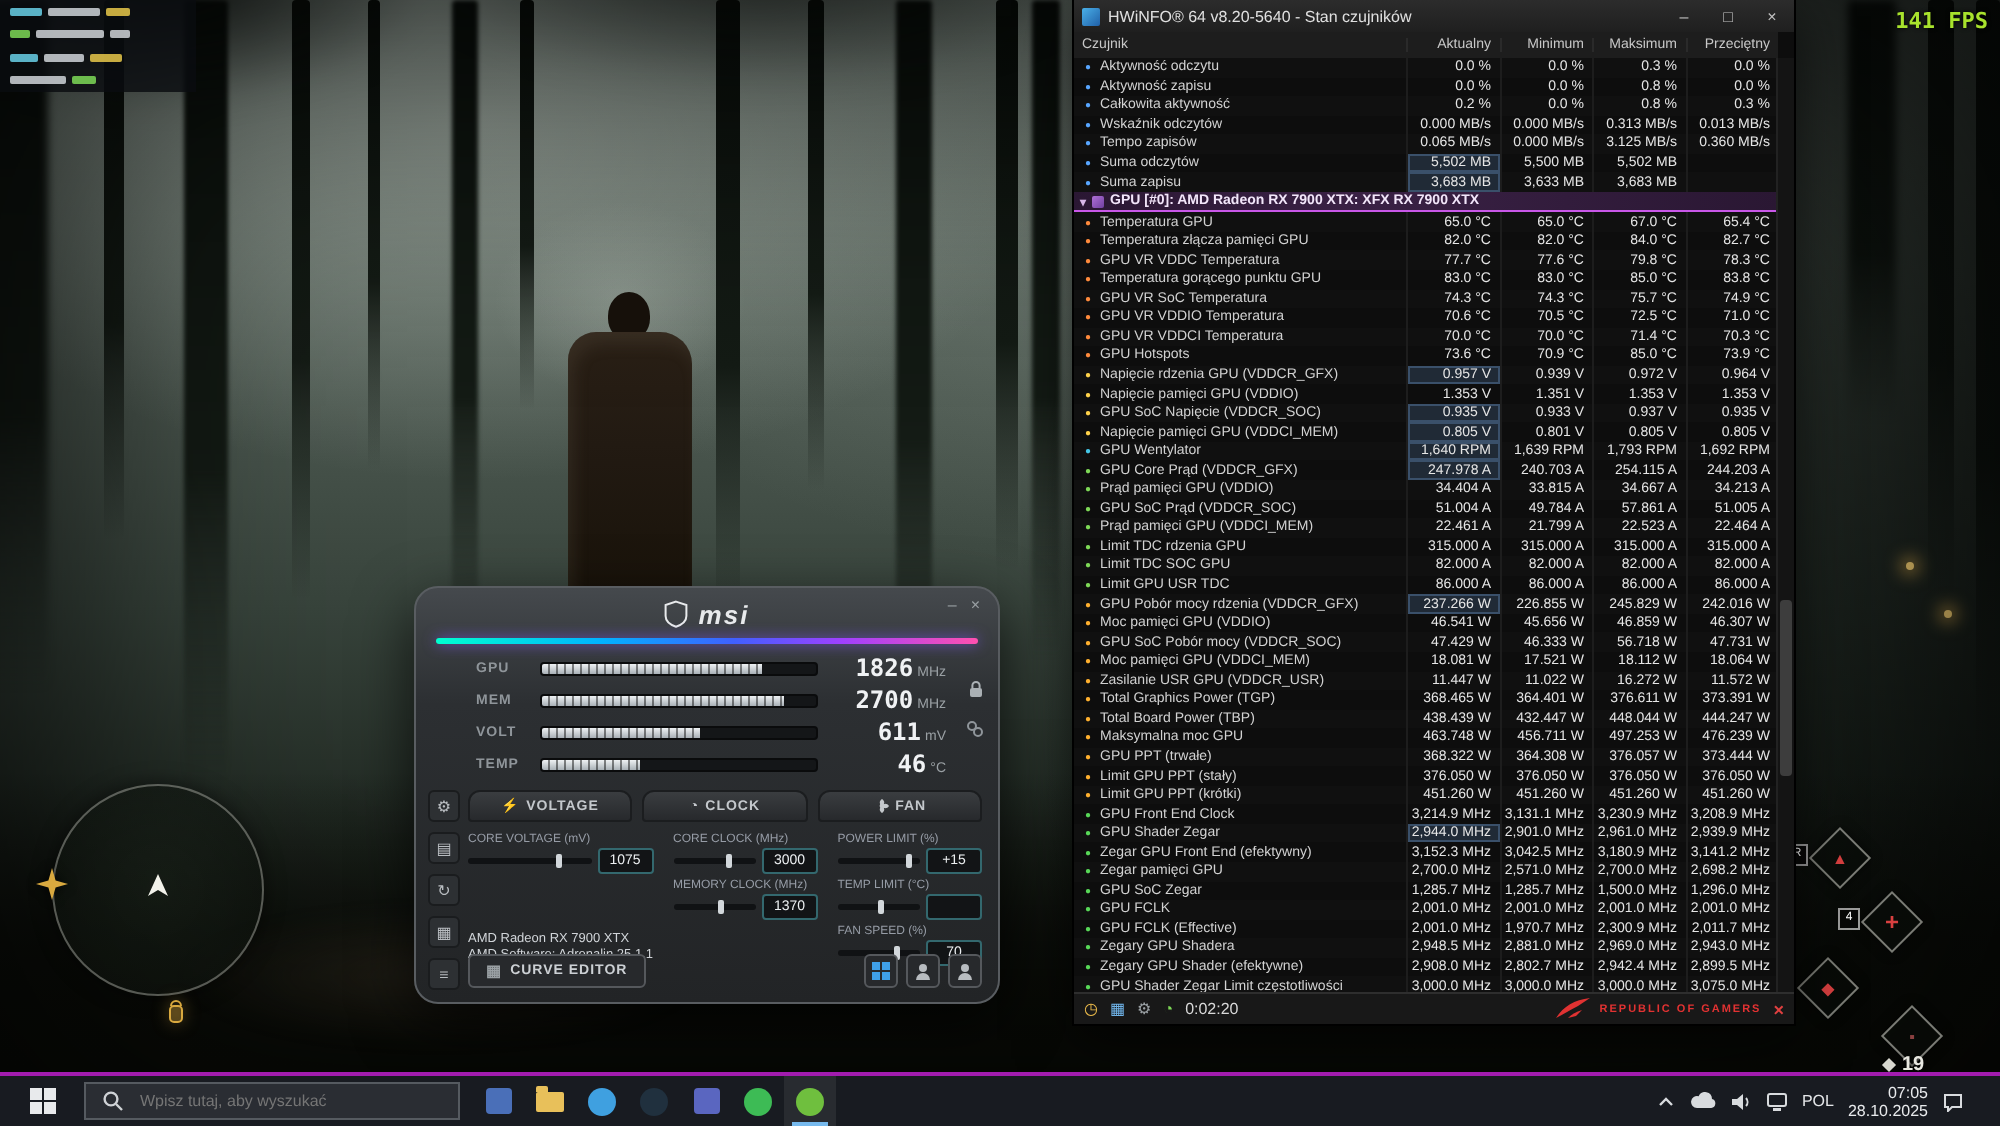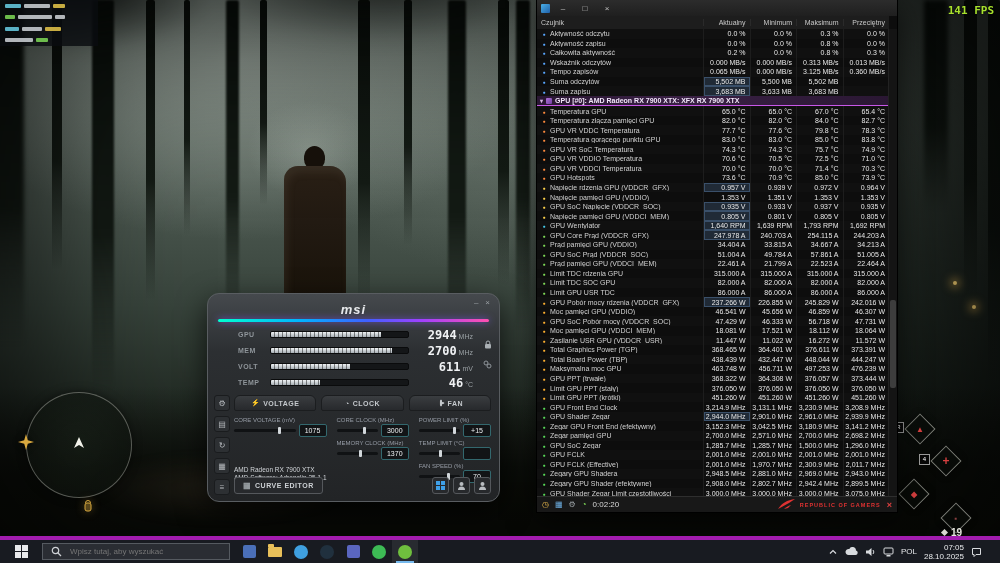--- a/index.html
+++ b/index.html
@@ -58,21 +58,21 @@
     color:#fff;font-size:6px;line-height:9px;text-align:center;z-index:2;}
   .hud-count{position:absolute;left:942px;top:527px;z-index:4;color:#e8e8e0;font-size:10px;font-weight:bold;
     display:flex;gap:4px;align-items:center;text-shadow:0 1px 2px #000;}
   .hud-count i{width:5px;height:5px;background:#d8d8d0;transform:rotate(45deg);display:block;}
 
   
   .ab{position:absolute;left:207px;top:293px;width:293px;height:209px;z-index:6;border-radius:12px;
     background:linear-gradient(180deg,#45494d 0%,#2c2f32 28%,#222426 100%);border:1px solid #595d61;
     box-shadow:0 10px 30px rgba(0,0,0,.7);box-sizing:border-box;}
   .ab-winbtns{position:absolute;top:4px;right:9px;display:flex;gap:7px;color:#9aa0a4;font-size:8px;z-index:2;}
-  .ab-brand{position:absolute;top:4px;left:0;right:0;height:18px;display:flex;justify-content:center;align-items:center;gap:5px;flex-direction:column;}
+  .ab-brand{position:absolute;top:4px;left:0;right:0;height:18px;display:flex;justify-content:center;align-items:center;gap:5px;}
   .ab-brand b{font-style:italic;font-weight:bold;font-size:13px;color:#e8eaec;letter-spacing:1px;}
   .ab-rainbow{position:absolute;top:25px;left:10px;right:10px;height:3px;border-radius:2px;
     background:linear-gradient(90deg,#00ffd0,#00b4ff 30%,#4060ff 55%,#a040ff 75%,#ff50b0 100%);
     box-shadow:0 0 7px rgba(130,90,255,.8);}
   .ab-readouts{position:absolute;top:32px;left:30px;right:26px;}
   .ab-row{display:flex;align-items:center;height:16px;gap:6px;}
   .ab-lbl{width:26px;font-size:7px;font-weight:bold;color:#8f959a;letter-spacing:.5px;}
   .ab-bar{flex:1;height:5px;background:#141618;border:1px solid #0a0b0c;border-radius:2px;overflow:hidden;}
   .ab-bar i{display:block;height:100%;background:
     repeating-linear-gradient(90deg,transparent 0 3px,rgba(0,0,0,.45) 3px 4px),
@@ -144,21 +144,21 @@
     display:flex;align-items:center;padding:0 5px;gap:6px;box-sizing:border-box;}
   .sb-ico{font-size:8px;line-height:1;}
   .sb1::before{content:"◷";color:#e8b84a;} .sb2::before{content:"▦";color:#6fb3e8;}
   .sb3::before{content:"⚙";color:#9aa0a4;} .sb4::before{content:"◔";color:#7ed957;}
   .sb-time{font-size:8px;color:#d8d8d8;}
   .rog{display:flex;align-items:center;gap:4px;}
   .rog b{color:#e23232;font-size:5.5px;letter-spacing:1px;font-weight:bold;}
   .sb-close{color:#e04040;font-size:9px;font-weight:bold;}
 
   
-  .taskbar{position:absolute;left:0;top:536px;width:1000px;height:27px;background:#181b21;border-top:4px solid #a21caf;
+  .taskbar{position:absolute;left:0;top:536px;width:1000px;height:27px;background:#181b21;border-top:2px solid #a21caf;
     display:flex;align-items:stretch;z-index:20;box-sizing:border-box;}
   .tb-start{width:42px;display:flex;align-items:center;justify-content:center;}
   .tb-search{width:188px;margin:3px 0;background:#2a2d33;border:1px solid #555a60;display:flex;align-items:center;
     gap:6px;padding:0 8px;box-sizing:border-box;}
   .tb-search input{background:transparent;border:none;outline:none;color:#d2d5d9;font-size:8px;width:150px;
     font-family:"Liberation Sans",sans-serif;}
   .tb-apps{display:flex;align-items:stretch;margin-left:6px;}
   .tb-app{width:26px;display:flex;align-items:center;justify-content:center;position:relative;}
   .tb-app.active{background:rgba(255,255,255,.07);}
   .tb-app.active::after{content:"";position:absolute;bottom:0;left:4px;right:4px;height:2px;background:#76b9ed;}
@@ -283,21 +283,21 @@
       <b>msi</b>
     </div>
     <div class="ab-rainbow"></div>
 
     <div class="ab-readouts">
       <div class="ab-row">
         <span class="ab-lbl">GPU</span>
         <div class="ab-bar">
             <i style="width: 80%;"></i>
           </div>
-        <span class="ab-val"><b>2944</b><em>MHz</em></span>
+        <span class="ab-val"><b>1826</b><em>MHz</em></span>
       </div>
       <div class="ab-row">
         <span class="ab-lbl">MEM</span>
         <div class="ab-bar">
             <i style="width: 88%;"></i>
           </div>
         <span class="ab-val"><b>2700</b><em>MHz</em></span>
       </div>
       <div class="ab-row">
         <span class="ab-lbl">VOLT</span>
@@ -444,20 +444,21 @@
             <circle cx="4.5" cy="3" r="2" fill="#b8bcc0"></circle>
             <path d="M1 9 a3.5 3.5 0 0 1 7 0 Z" fill="#b8bcc0"></path>
           </svg>
       </div>
     </div>
   </div>
 
   <div class="hw">
     <div class="hw-title">
       <span class="hw-ico"></span>
+      <span class="hw-title-text">HWiNFO® 64 v8.20-5640 - Stan czujników</span>
       <span class="hw-btn">–</span>
       <span class="hw-btn">□</span>
       <span class="hw-btn">×</span>
     </div>
     <div class="hw-head">
       <span>Czujnik</span>
       <span>Aktualny</span>
       <span>Minimum</span>
       <span>Maksimum</span>
       <span>Przeciętny</span>

